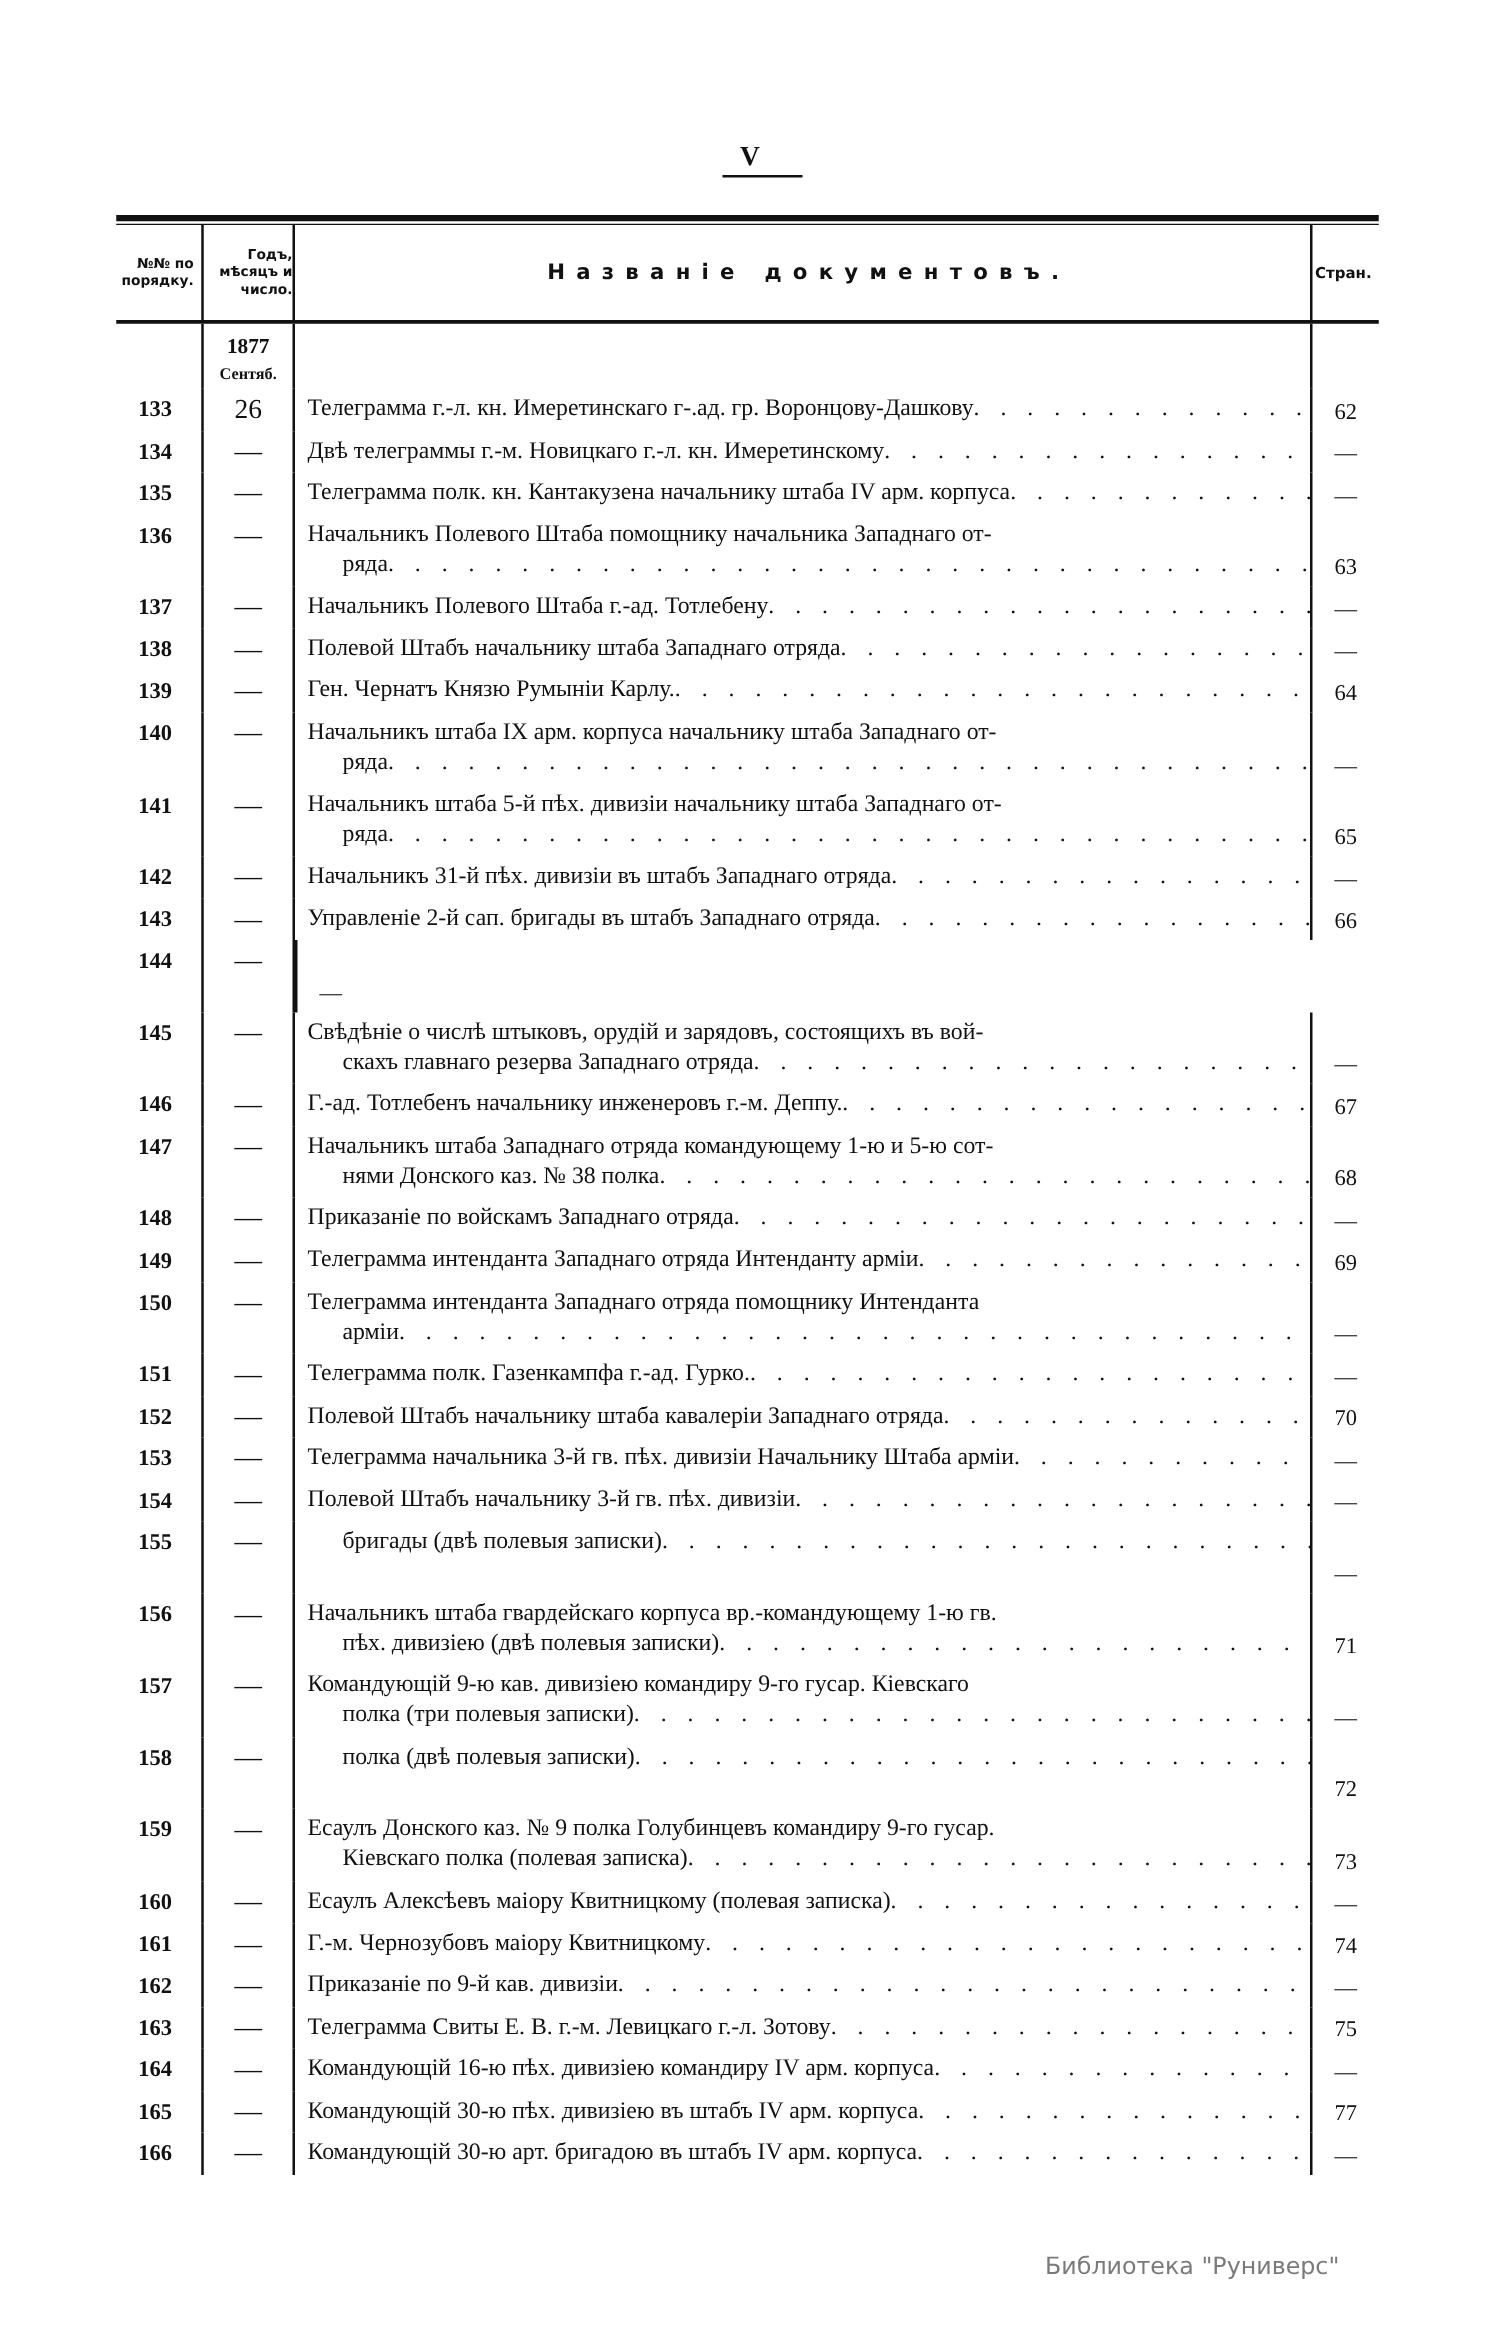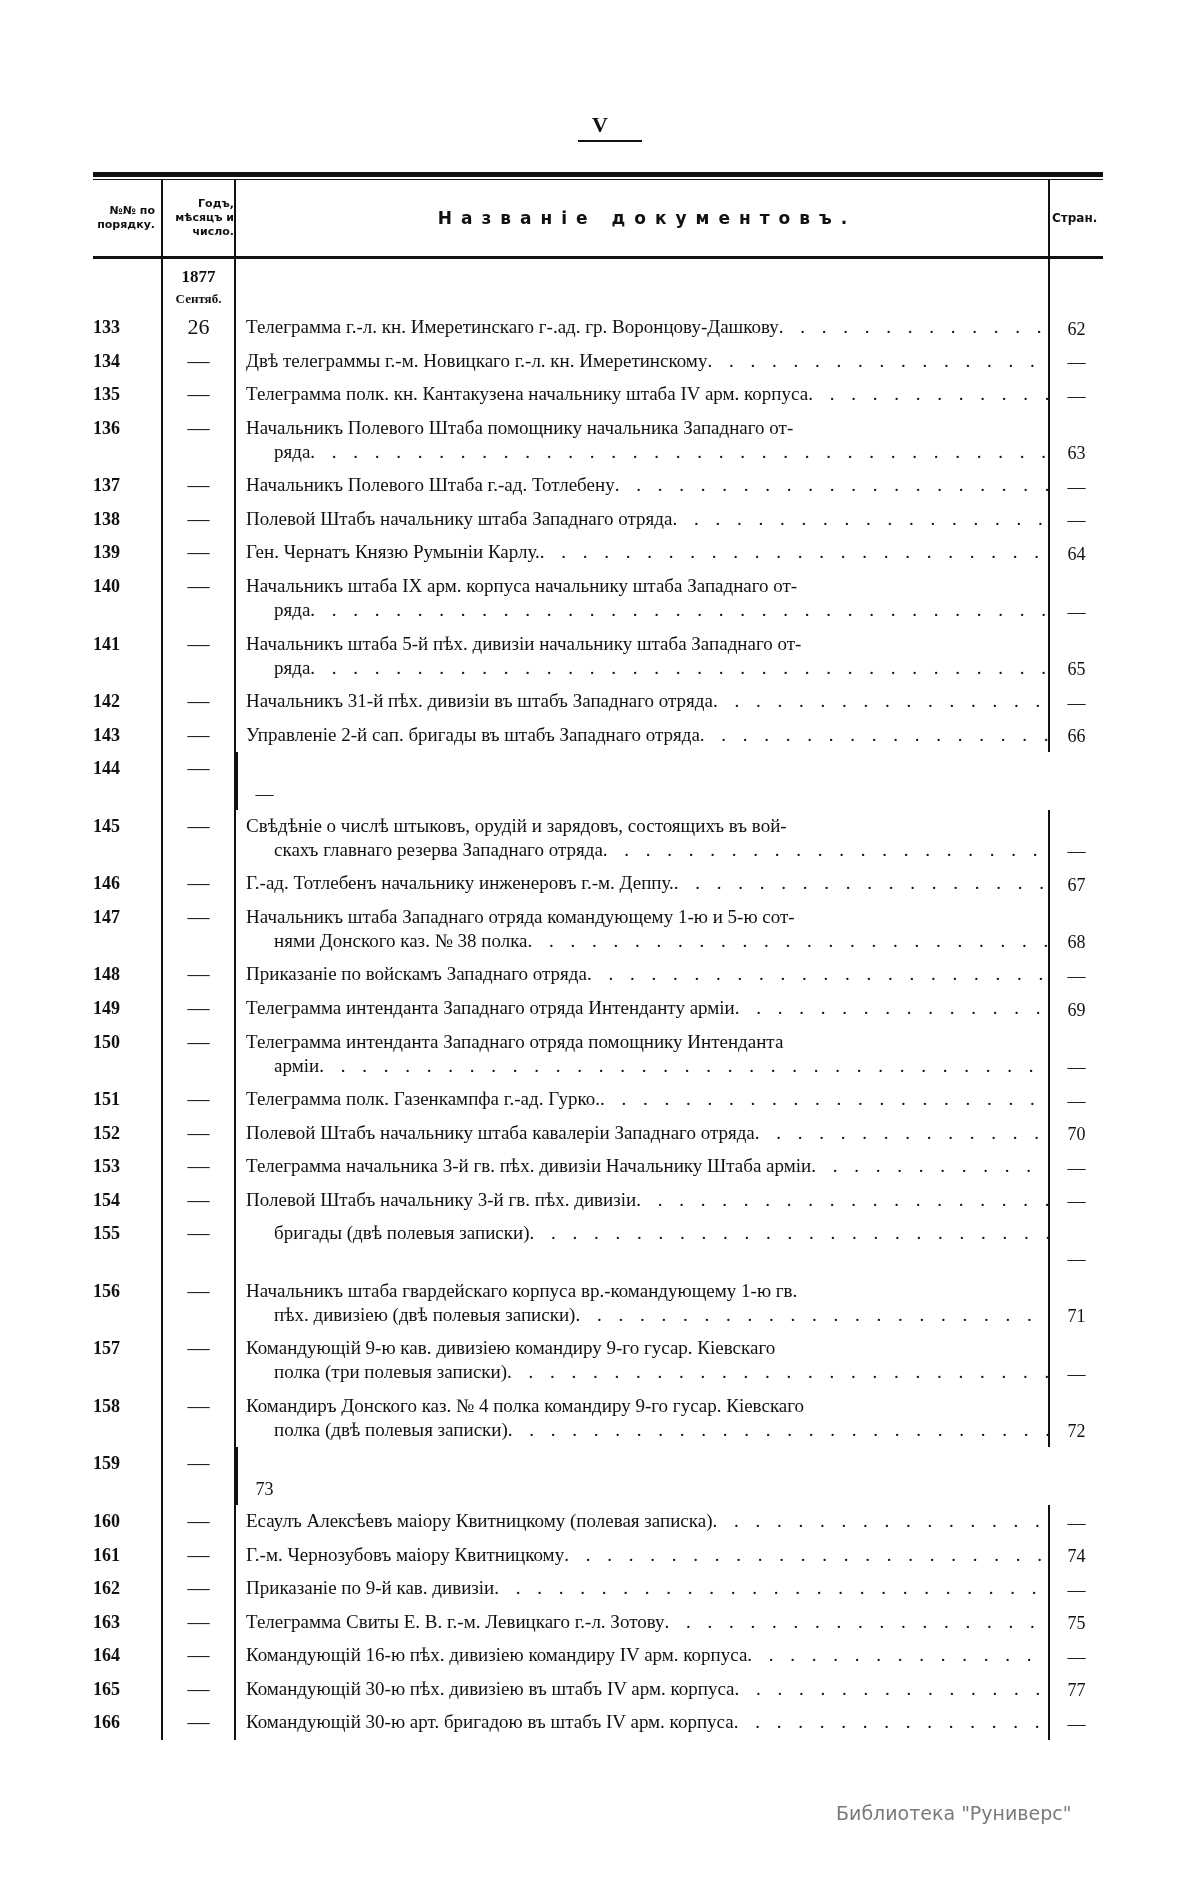--- a/index.html
+++ b/index.html
@@ -6,21 +6,21 @@
   body { width: 1200px; height: 1879px; position: relative; overflow: hidden;
          font-family: "Liberation Serif", "DejaVu Serif", serif; color: #111; }
   .page-num { position: absolute; left: 560px; top: 112px; width: 80px; text-align: center;
               font-size: 22px; font-weight: bold; }
   .page-num-rule { position: absolute; left: 578px; top: 140px; width: 64px; height: 2px; background: #111; }
   .table { position: absolute; left: 93px; top: 172px; width: 1010px; }
   .rule-top { height: 5px; background: #111; }
   .rule-top-thin { height: 1px; background: #111; margin-top: 2px; }
   .header { display: flex; height: 76px; }
   .rule-head-bottom { height: 3px; background: #111; }
-  .col-num { width: 68px; flex: none; text-align: left; padding-right: 6px; box-sizing: border-box; }
+  .col-num { width: 68px; flex: none; text-align: center; padding-right: 6px; box-sizing: border-box; }
   .col-date { width: 75px; flex: none; border-left: 2px solid #111; border-right: 2px solid #111; text-align: center; box-sizing: border-box; }
   .col-title { width: 812px; flex: none; padding-left: 10px; box-sizing: border-box; }
   .col-page { width: 55px; flex: none; border-left: 2px solid #111; text-align: center; box-sizing: border-box; }
   .header .col-num, .header .col-date, .header .col-page {
      font-family: "DejaVu Sans", sans-serif; font-weight: bold; font-size: 11px; line-height: 14px;
      display: flex; align-items: center; justify-content: center; text-align: right; }
   .header .col-num { justify-content: flex-end; text-align: right; }
   .header .col-title { display: flex; align-items: center; justify-content: center;
      font-family: "DejaVu Sans", sans-serif; font-weight: bold; font-size: 17px; letter-spacing: 9px; }
   .header .col-page { justify-content: flex-start; padding-left: 2px; font-size: 12px; }
@@ -347,31 +347,37 @@
             <span class="txt">полка (три полевыя записки)</span>
             <span class="fill"></span>
           </span>
         </div>
         <div class="col-page">—</div>
       </div>
       <div class="row double">
         <div class="col-num">158</div>
         <div class="col-date">—</div>
         <div class="col-title">
-          <span class="title-text"><span class="txt">Командиръ Донского каз. № 4 полка командиру 9-го гусар. Кіевскаго</span></span>
           <span class="title-line2 leader">
             <span class="txt">полка (двѣ полевыя записки)</span>
             <span class="fill"></span>
           </span>
         </div>
         <div class="col-page">72</div>
       </div>
       <div class="row double">
         <div class="col-num">159</div>
         <div class="col-date">—</div>
+        <div class="col-title">
+          <span class="title-text"><span class="txt">Есаулъ Донского каз. № 9 полка Голубинцевъ командиру 9-го гусар.</span></span>
+          <span class="title-line2 leader">
+            <span class="txt">Кіевскаго полка (полевая записка)</span>
+            <span class="fill"></span>
+          </span>
+        </div>
         <div class="col-page">73</div>
       </div>
       <div class="row single">
         <div class="col-num">160</div>
         <div class="col-date">—</div>
         <div class="col-title">
           <span class="title-text leader">
             <span class="txt">Есаулъ Алексѣевъ маіору Квитницкому (полевая записка)</span>
             <span class="fill"></span>
           </span>

